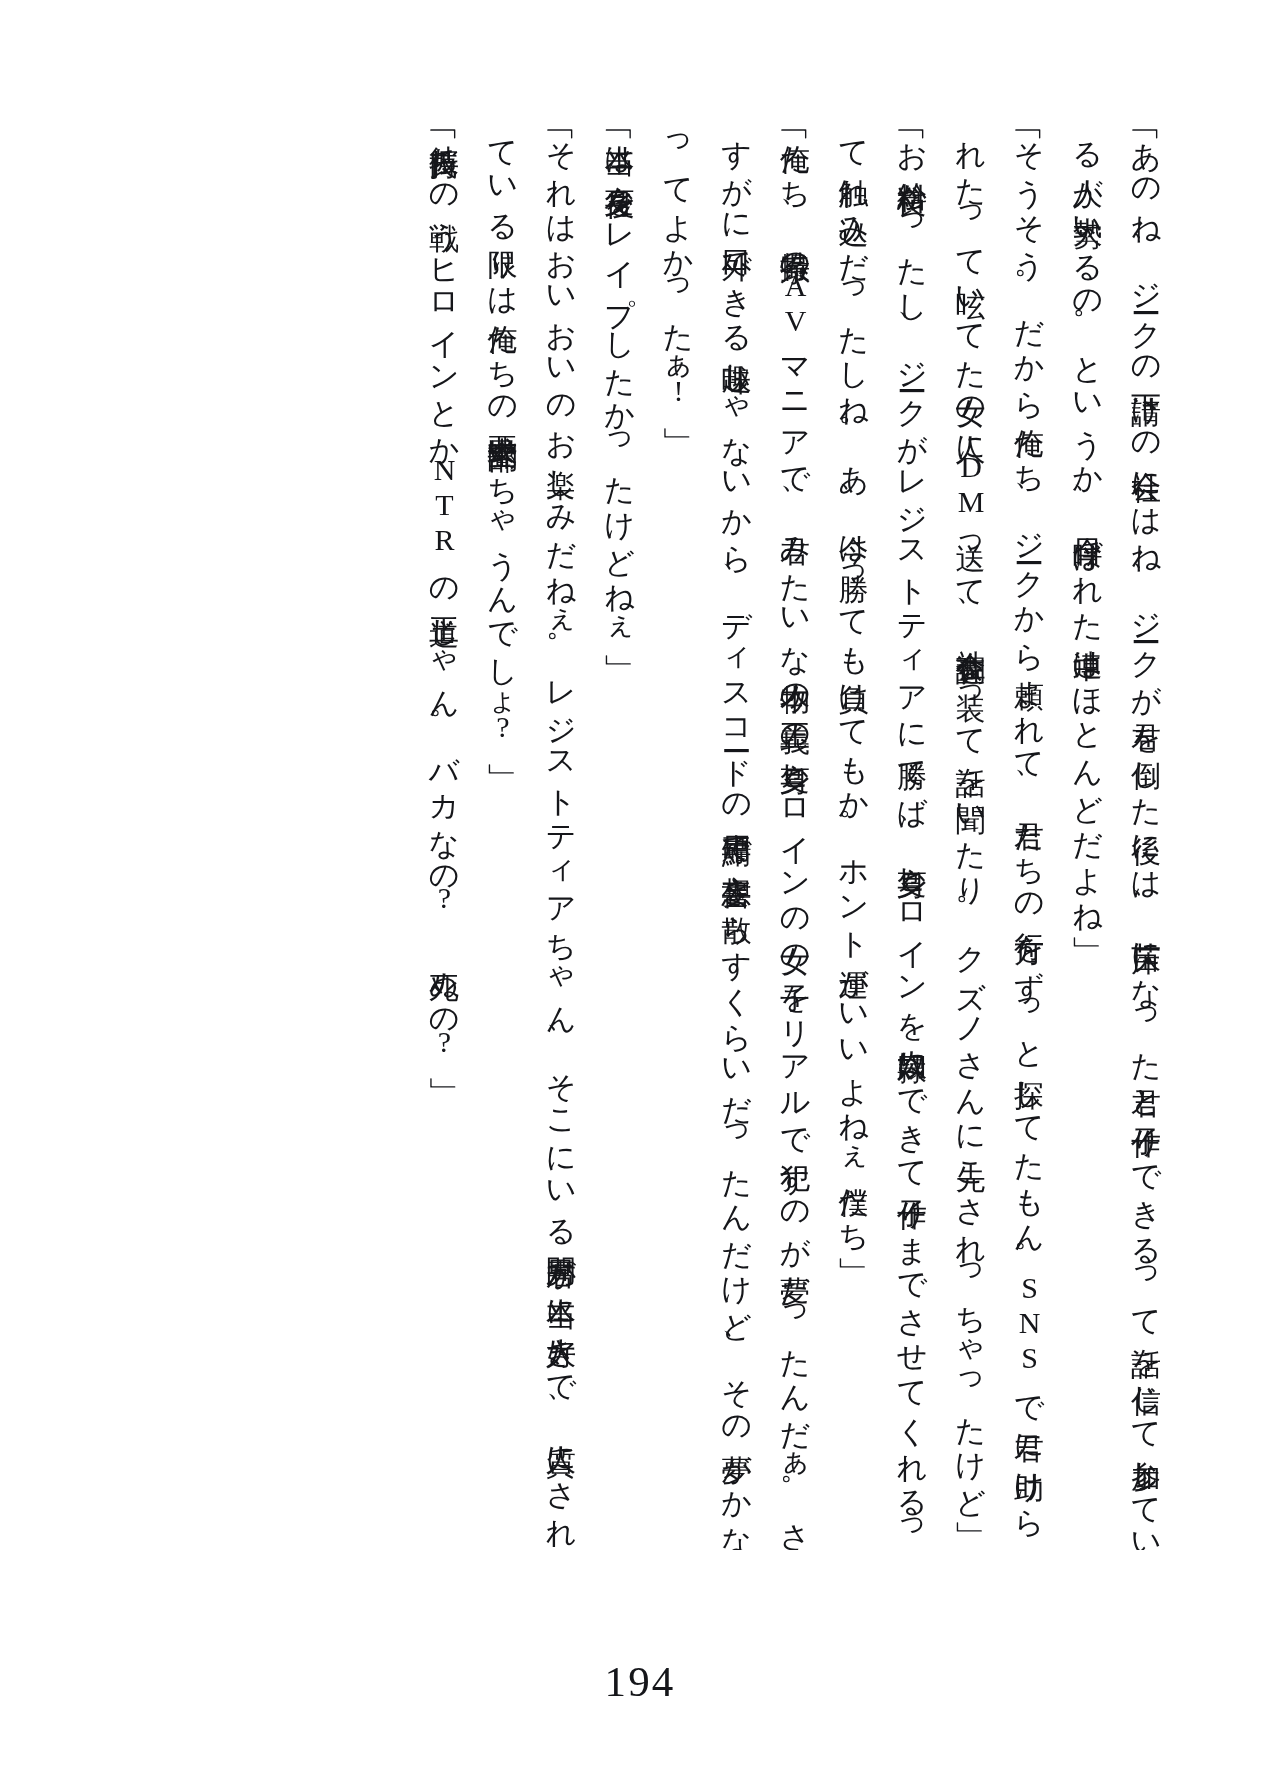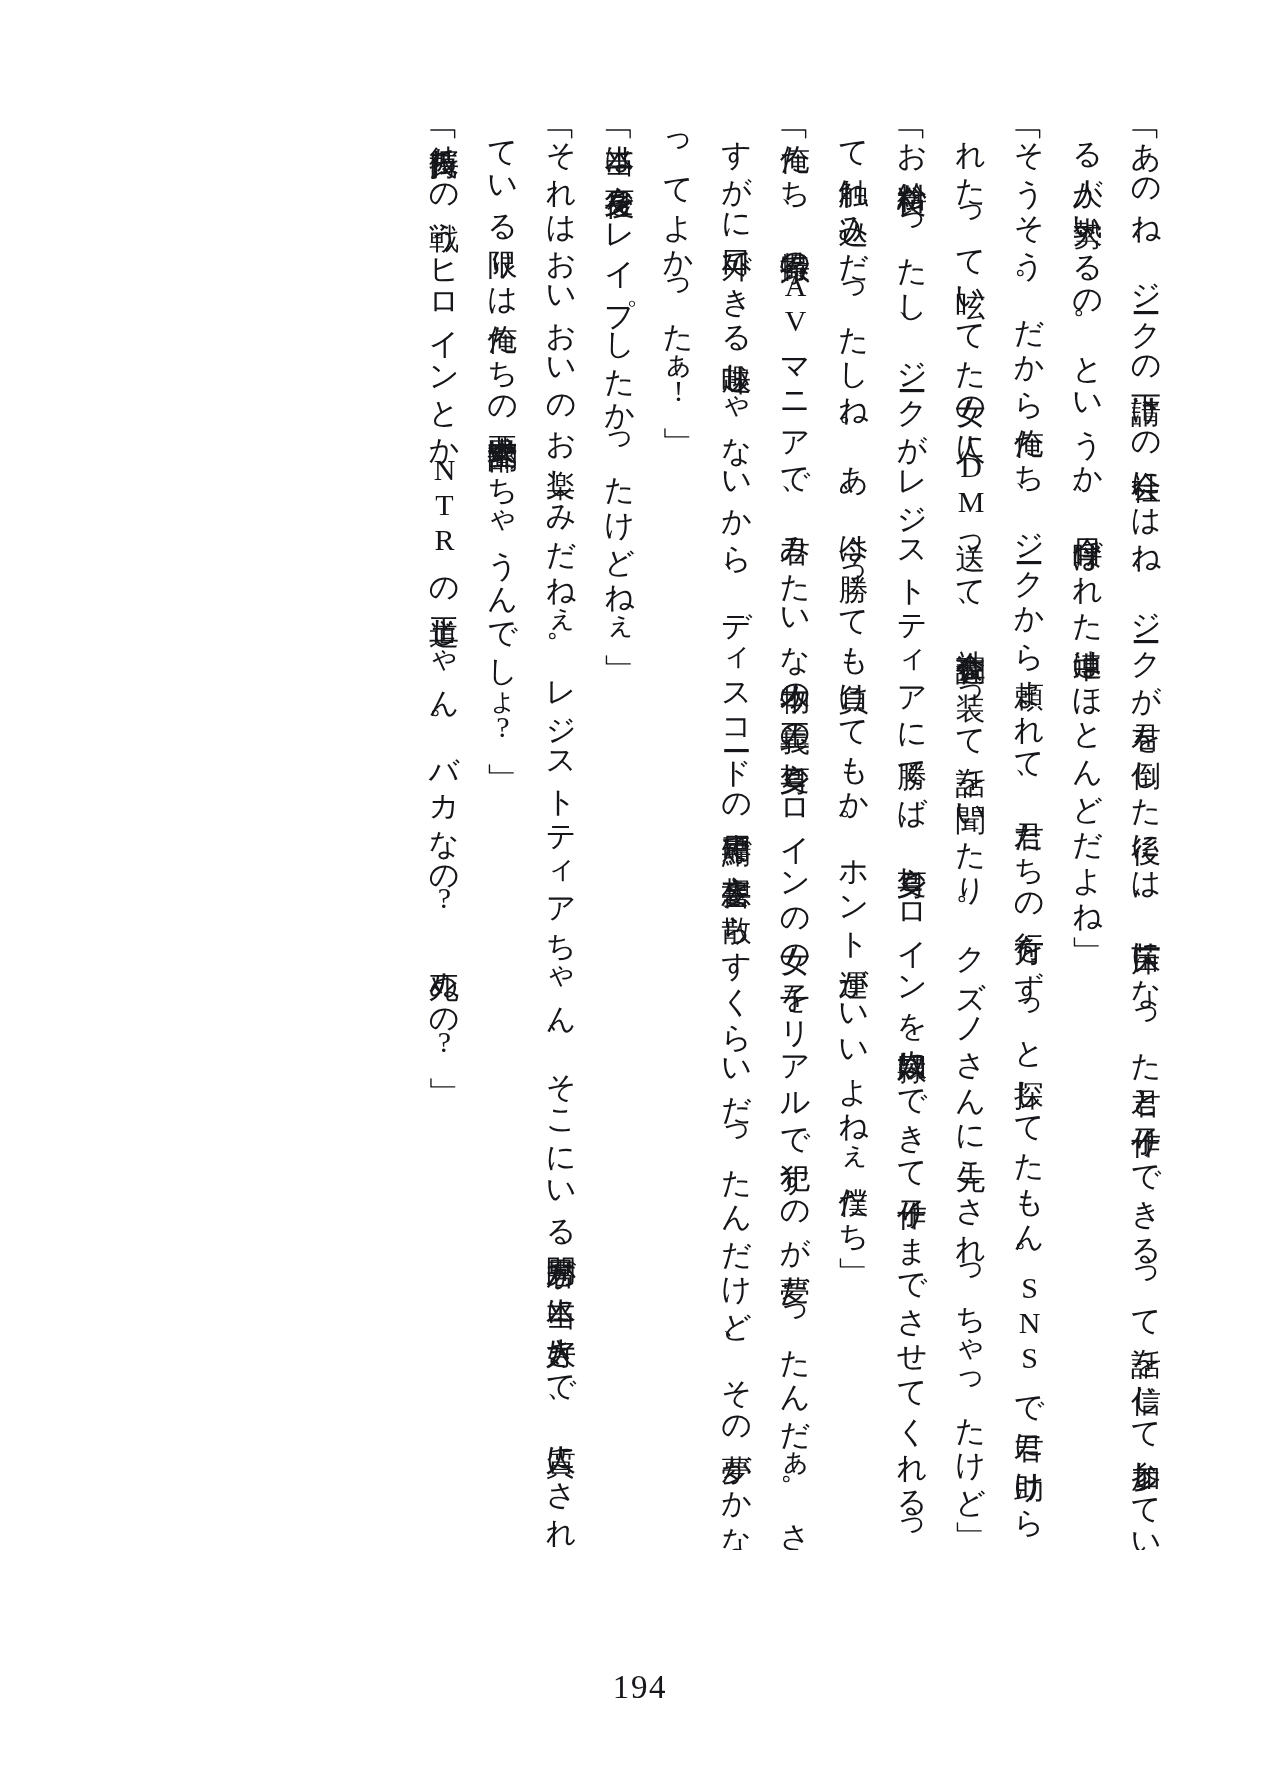--- a/index.html
+++ b/index.html
@@ -41,21 +41,21 @@
     text-indent: 0;
     margin: 0;
     padding: 0;
   }
   .page-number {
     position: absolute;
     bottom: 86px;
     left: 0;
     width: 1280px;
     text-align: center;
-    font-size: 33px;
+    font-size: 43px;
     letter-spacing: 0.05em;
     color: #15161a;
     font-family: "Liberation Serif", "DejaVu Serif", serif;
   }
 </style>
 </head>
 <body>
 
 <div class="page">
 

